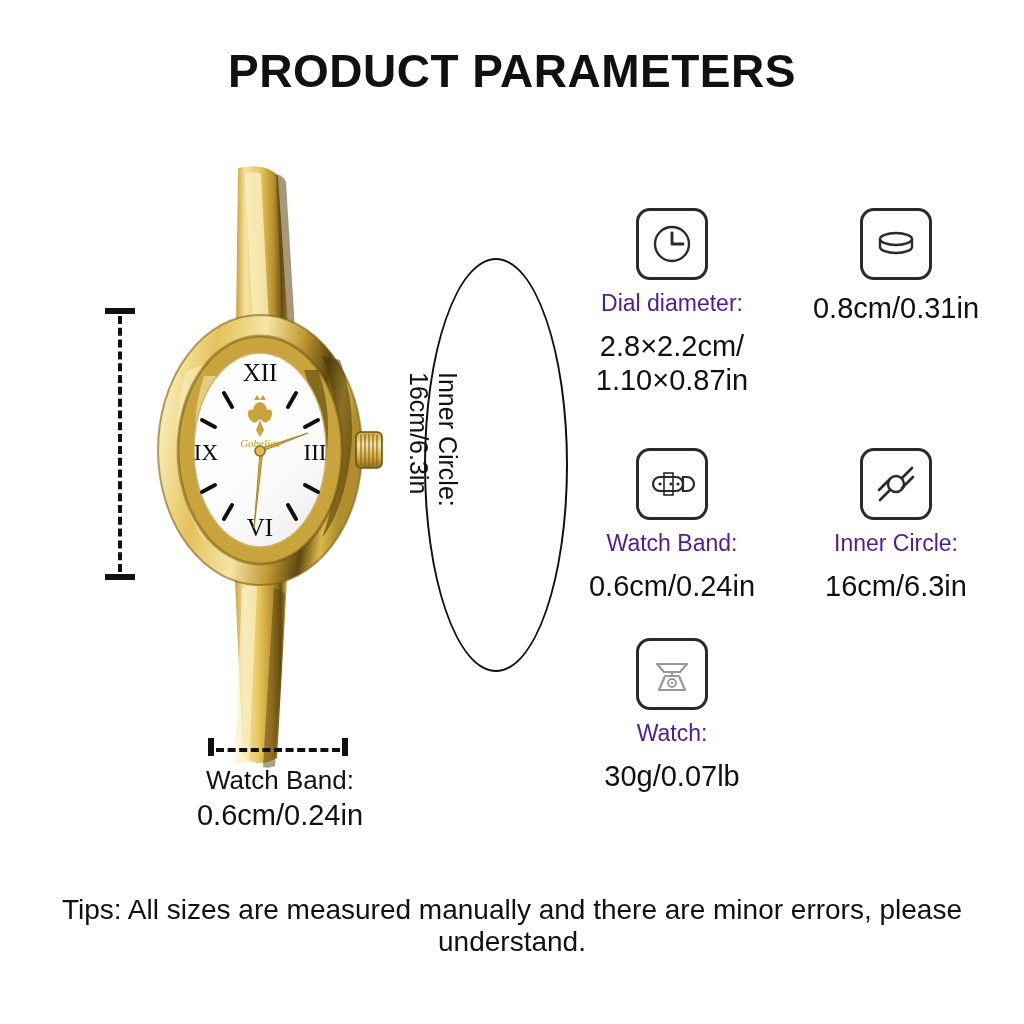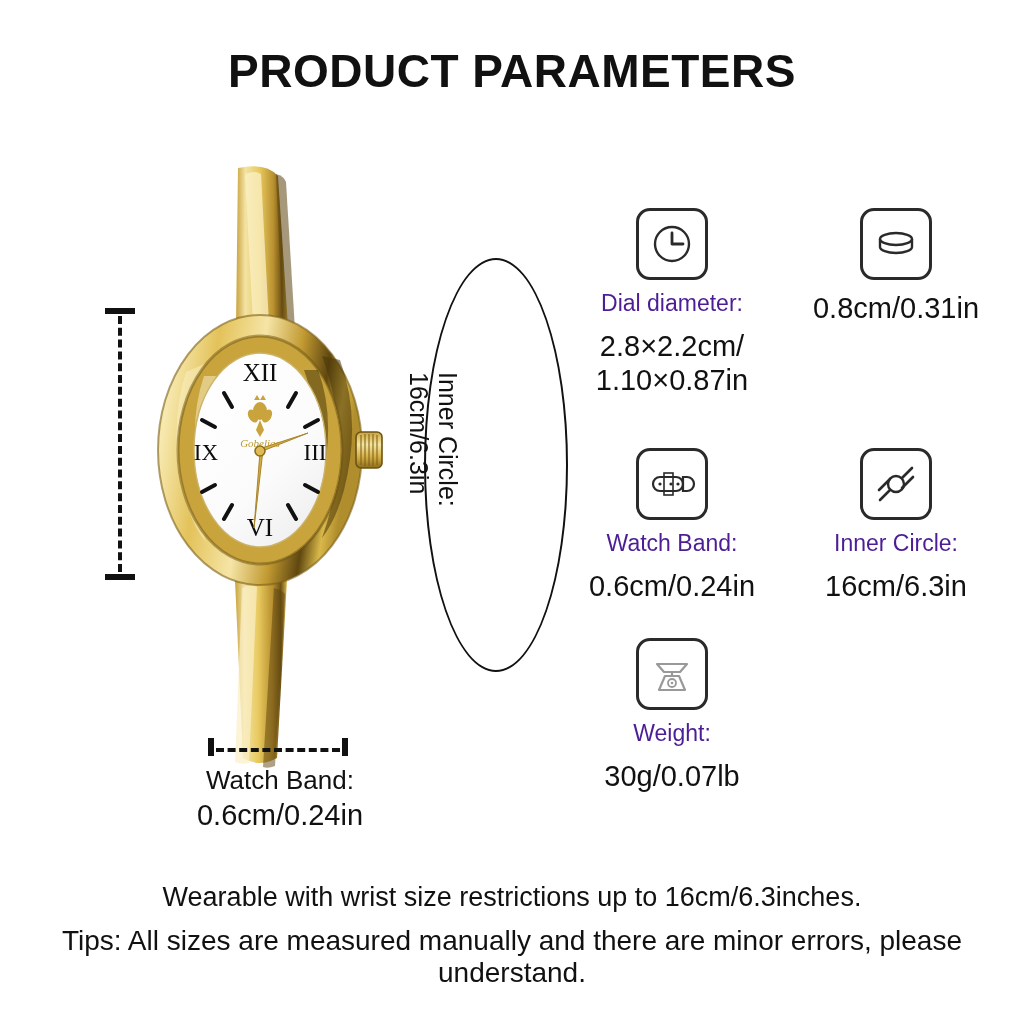--- a/index.html
+++ b/index.html
@@ -287,24 +287,23 @@
   <div class="spec" id="spec-weight">
     <div class="iconbox">
       <svg width="48" height="48" viewBox="0 0 48 48">
         <path d="M9 14 H39 L32 22 H16 Z" fill="none" stroke="#999999" stroke-width="2.2" stroke-linejoin="round"></path>
         <line x1="24" y1="22" x2="24" y2="26" stroke="#999999" stroke-width="2.2"></line>
         <path d="M17 26 H31 L37 40 H11 Z" fill="none" stroke="#999999" stroke-width="2.2" stroke-linejoin="round"></path>
         <circle cx="24" cy="33" r="4" fill="none" stroke="#999999" stroke-width="1.8"></circle>
         <circle cx="24" cy="33" r="1.3" fill="#999999"></circle>
       </svg>
     </div>
-    <div class="lbl">Weight:</div>
+    <div class="lbl">Watch:</div>
     <div class="val">
       <span>30g/0.07lb</span>
     </div>
   </div>
 
   <div class="footer">
-    <div class="f1">Wearable with wrist size restrictions up to 16cm/6.3inches.</div>
     <div class="f2">Tips: All sizes are measured manually and there are minor errors, please understand.</div>
   </div>
 
 </div>
 
 </body></html>

